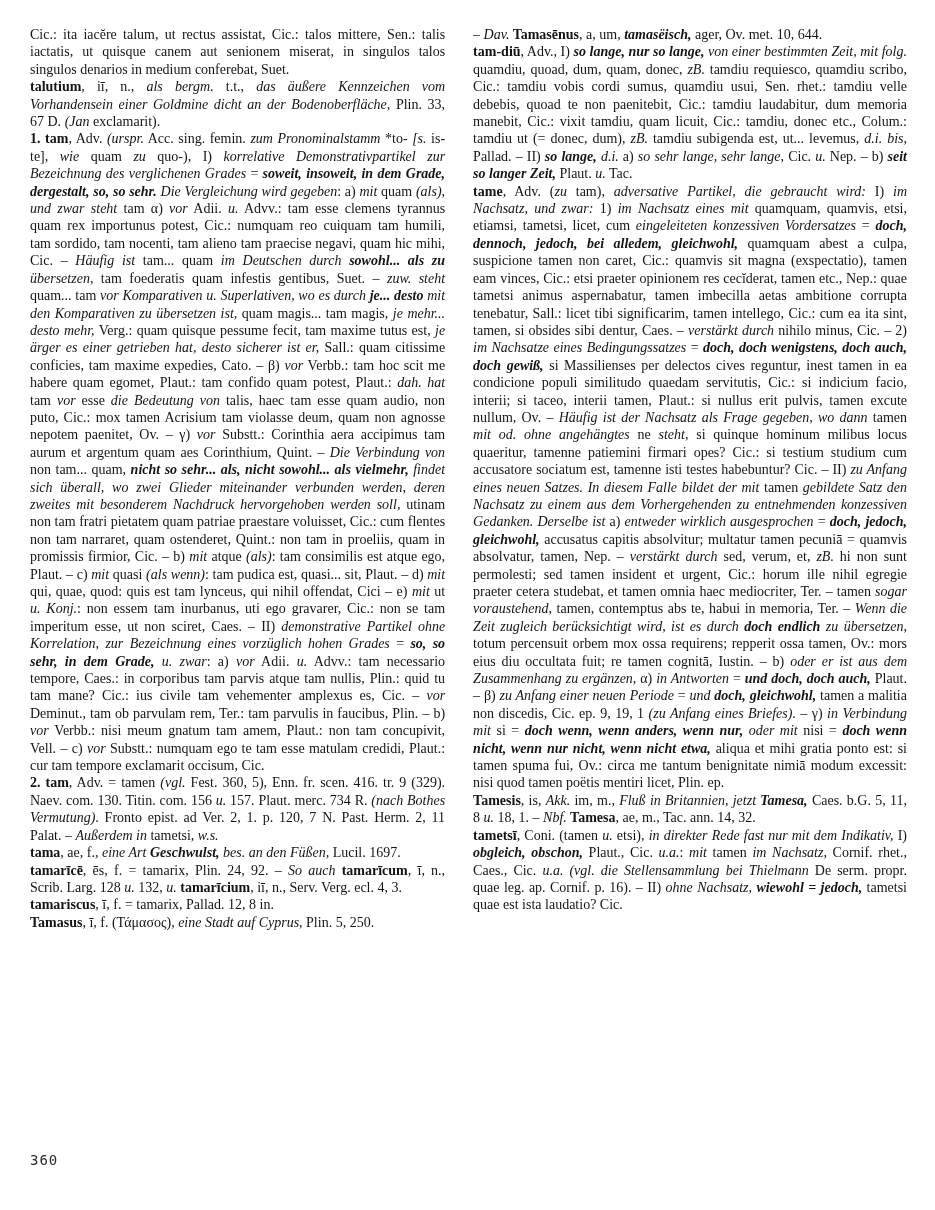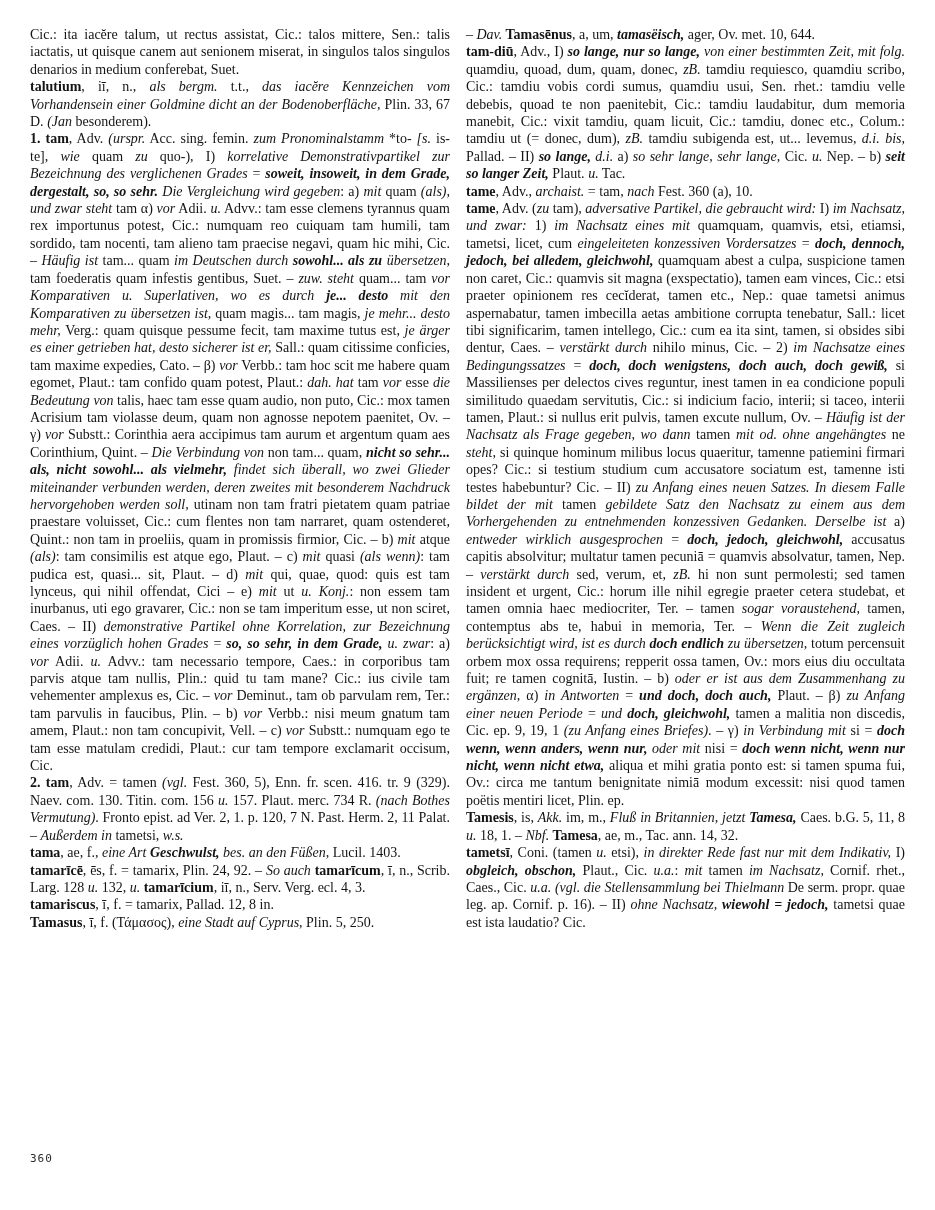--- a/index.html
+++ b/index.html
@@ -16,53 +16,52 @@
     gap:16px;
     padding:26px 28px 0 30px;
   }
   .col{
     font-size:14px;
     line-height:17.4px;
     text-align:justify;
     text-justify:inter-word;
   }
   .col-left{width:420px;}
-  .col-right{width:439px;}
+  .col-right{width:439px;margin-left:12px;}
   p.entry{margin:0;padding:0;}
   .it{font-style:italic;}
   .bo{font-weight:bold;}
   .bibo{font-weight:bold;font-style:italic;}
   .page-number{
     position:absolute;
     left:30px;
     top:1152px;
     font-family:"DejaVu Sans Mono", monospace;
-    font-size:11px;
+    font-size:14px;
     color:#2b2b2b;
     letter-spacing:1px;
   }
 </style>
 </head>
 <body>
 
 <div class="page">
   <div class="columns">
     <div class="col col-left" id="col-left">
         <p class="entry"><span>Cic.: ita iacĕre talum, ut rectus assistat, Cic.: talos mittere, Sen.: talis iactatis, ut quisque canem aut senionem miserat, in singulos talos singulos denarios in medium conferebat, Suet.</span></p>
-        <p class="entry"><span class="bo">talutium</span><span>, iī, n., </span><span class="it">als bergm.</span><span> t.t., </span><span class="it">das iacĕre Kennzeichen vom Vorhandensein einer Goldmine dicht an der Bodenoberfläche,</span><span> Plin. 33, 67 D. </span><span class="it">(Jan</span><span> besonderem).</span></p>
+        <p class="entry"><span class="bo">talutium</span><span>, iī, n., </span><span class="it">als bergm.</span><span> t.t., </span><span class="it">das äußere Kennzeichen vom Vorhandensein einer Goldmine dicht an der Bodenoberfläche,</span><span> Plin. 33, 67 D. </span><span class="it">(Jan</span><span> exclamarit).</span></p>
         <p class="entry"><span class="bo">1. tam</span><span>, Adv. </span><span class="it">(urspr.</span><span> Acc. sing. femin. </span><span class="it">zum Pronominalstamm</span><span> *to- </span><span class="it">[s.</span><span> is-te], </span><span class="it">wie</span><span> quam </span><span class="it">zu</span><span> quo-), I) </span><span class="it">korrelative Demonstrativpartikel zur Bezeichnung des verglichenen Grades</span><span> = </span><span class="bibo">soweit, insoweit, in dem Grade, dergestalt, so, so sehr.</span><span class="it"> Die Vergleichung wird gegeben</span><span>: a) </span><span class="it">mit</span><span> quam </span><span class="it">(als), und zwar steht</span><span> tam α) </span><span class="it">vor</span><span> Adii. </span><span class="it">u.</span><span> Advv.: tam esse clemens tyrannus quam rex importunus potest, Cic.: numquam reo cuiquam tam humili, tam sordido, tam nocenti, tam alieno tam praecise negavi, quam hic mihi, Cic. – </span><span class="it">Häufig ist</span><span> tam... quam </span><span class="it">im Deutschen durch</span><span class="bibo"> sowohl... als zu </span><span class="it">übersetzen</span><span>, tam foederatis quam infestis gentibus, Suet. – </span><span class="it">zuw. steht</span><span> quam... tam </span><span class="it">vor Komparativen u. Superlativen, wo es durch</span><span class="bibo"> je... desto </span><span class="it">mit den Komparativen zu übersetzen ist,</span><span> quam magis... tam magis, </span><span class="it">je mehr... desto mehr,</span><span> Verg.: quam quisque pessume fecit, tam maxime tutus est, </span><span class="it">je ärger es einer getrieben hat, desto sicherer ist er,</span><span> Sall.: quam citissime conficies, tam maxime expedies, Cato. – β) </span><span class="it">vor</span><span> Verbb.: tam hoc scit me habere quam egomet, Plaut.: tam confido quam potest, Plaut.: </span><span class="it">dah. hat</span><span> tam </span><span class="it">vor</span><span> esse </span><span class="it">die Bedeutung von</span><span> talis, haec tam esse quam audio, non puto, Cic.: mox tamen Acrisium tam violasse deum, quam non agnosse nepotem paenitet, Ov. – γ) </span><span class="it">vor</span><span> Substt.: Corinthia aera accipimus tam aurum et argentum quam aes Corinthium, Quint. – </span><span class="it">Die Verbindung von</span><span> non tam... quam, </span><span class="bibo">nicht so sehr... als, nicht sowohl... als vielmehr,</span><span class="it"> findet sich überall, wo zwei Glieder miteinander verbunden werden, deren zweites mit besonderem Nachdruck hervorgehoben werden soll,</span><span> utinam non tam fratri pietatem quam patriae praestare voluisset, Cic.: cum flentes non tam narraret, quam ostenderet, Quint.: non tam in proeliis, quam in promissis firmior, Cic. – b) </span><span class="it">mit</span><span> atque </span><span class="it">(als)</span><span>: tam consimilis est atque ego, Plaut. – c) </span><span class="it">mit</span><span> quasi </span><span class="it">(als wenn)</span><span>: tam pudica est, quasi... sit, Plaut. – d) </span><span class="it">mit</span><span> qui, quae, quod: quis est tam lynceus, qui nihil offendat, Cici – e) </span><span class="it">mit</span><span> ut </span><span class="it">u. Konj.</span><span>: non essem tam inurbanus, uti ego gravarer, Cic.: non se tam imperitum esse, ut non sciret, Caes. – II) </span><span class="it">demonstrative Partikel ohne Korrelation, zur Bezeichnung eines vorzüglich hohen Grades</span><span> = </span><span class="bibo">so, so sehr, in dem Grade,</span><span class="it"> u. zwar</span><span>: a) </span><span class="it">vor</span><span> Adii. </span><span class="it">u.</span><span> Advv.: tam necessario tempore, Caes.: in corporibus tam parvis atque tam nullis, Plin.: quid tu tam mane? Cic.: ius civile tam vehementer amplexus es, Cic. – </span><span class="it">vor</span><span> Deminut., tam ob parvulam rem, Ter.: tam parvulis in faucibus, Plin. – b) </span><span class="it">vor</span><span> Verbb.: nisi meum gnatum tam amem, Plaut.: non tam concupivit, Vell. – c) </span><span class="it">vor</span><span> Substt.: numquam ego te tam esse matulam credidi, Plaut.: cur tam tempore exclamarit occisum, Cic.</span></p>
         <p class="entry"><span class="bo">2. tam</span><span>, Adv. = tamen </span><span class="it">(vgl.</span><span> Fest. 360, 5), Enn. fr. scen. 416. tr. 9 (329). Naev. com. 130. Titin. com. 156 </span><span class="it">u.</span><span> 157. Plaut. merc. 734 R. </span><span class="it">(nach Bothes Vermutung)</span><span>. Fronto epist. ad Ver. 2, 1. p. 120, 7 N. Past. Herm. 2, 11 Palat. – </span><span class="it">Außerdem in</span><span> tametsi, </span><span class="it">w.s.</span></p>
-        <p class="entry"><span class="bo">tama</span><span>, ae, f., </span><span class="it">eine Art</span><span class="bibo"> Geschwulst,</span><span class="it"> bes. an den Füßen,</span><span> Lucil. 1403.</span></p>
+        <p class="entry"><span class="bo">tama</span><span>, ae, f., </span><span class="it">eine Art</span><span class="bibo"> Geschwulst,</span><span class="it"> bes. an den Füßen,</span><span> Lucil. 1697.</span></p>
         <p class="entry"><span class="bo">tamarīcē</span><span>, ēs, f. = tamarix, Plin. 24, 92. – </span><span class="it">So auch</span><span class="bo"> tamarīcum</span><span>, ī, n., Scrib. Larg. 128 </span><span class="it">u.</span><span> 132, </span><span class="it">u.</span><span class="bo"> tamarīcium</span><span>, iī, n., Serv. Verg. ecl. 4, 3.</span></p>
         <p class="entry"><span class="bo">tamariscus</span><span>, ī, f. = tamarix, Pallad. 12, 8 in.</span></p>
         <p class="entry"><span class="bo">Tamasus</span><span>, ī, f. (Τάμασος), </span><span class="it">eine Stadt auf Cyprus,</span><span> Plin. 5, 250.</span></p>
       </div>
     <div class="col col-right" id="col-right">
         <p class="entry"><span>– </span><span class="it">Dav.</span><span class="bo"> Tamasēnus</span><span>, a, um, </span><span class="bibo">tamasëisch,</span><span> ager, Ov. met. 10, 644.</span></p>
         <p class="entry"><span class="bo">tam-diū</span><span>, Adv., I) </span><span class="bibo">so lange, nur so lange,</span><span class="it"> von einer bestimmten Zeit, mit folg.</span><span> quamdiu, quoad, dum, quam, donec, </span><span class="it">zB.</span><span> tamdiu requiesco, quamdiu scribo, Cic.: tamdiu vobis cordi sumus, quamdiu usui, Sen. rhet.: tamdiu velle debebis, quoad te non paenitebit, Cic.: tamdiu laudabitur, dum memoria manebit, Cic.: vixit tamdiu, quam licuit, Cic.: tamdiu, donec etc., Colum.: tamdiu ut (= donec, dum), </span><span class="it">zB.</span><span> tamdiu subigenda est, ut... levemus, </span><span class="it">d.i. bis,</span><span> Pallad. – II) </span><span class="bibo">so lange,</span><span class="it"> d.i.</span><span> a) </span><span class="it">so sehr lange, sehr lange,</span><span> Cic. </span><span class="it">u.</span><span> Nep. – b) </span><span class="bibo">seit so langer Zeit,</span><span> Plaut. </span><span class="it">u.</span><span> Tac.</span></p>
-        <p class="entry"><span class="bo">tame</span><span>, Adv., </span><span class="it">archaist.</span><span> = tam, </span><span class="it">nach</span><span> Fest. 360 (a), 10.</span></p>
         <p class="entry"><span class="bo">tame</span><span>, Adv. (</span><span class="it">zu</span><span> tam), </span><span class="it">adversative Partikel, die gebraucht wird:</span><span> I) </span><span class="it">im Nachsatz, und zwar:</span><span> 1) </span><span class="it">im Nachsatz eines mit</span><span> quamquam, quamvis, etsi, etiamsi, tametsi, licet, cum </span><span class="it">eingeleiteten konzessiven Vordersatzes</span><span> = </span><span class="bibo">doch, dennoch, jedoch, bei alledem, gleichwohl,</span><span> quamquam abest a culpa, suspicione tamen non caret, Cic.: quamvis sit magna (exspectatio), tamen eam vinces, Cic.: etsi praeter opinionem res cecĭderat, tamen etc., Nep.: quae tametsi animus aspernabatur, tamen imbecilla aetas ambitione corrupta tenebatur, Sall.: licet tibi significarim, tamen intellego, Cic.: cum ea ita sint, tamen, si obsides sibi dentur, Caes. – </span><span class="it">verstärkt durch</span><span> nihilo minus, Cic. – 2) </span><span class="it">im Nachsatze eines Bedingungssatzes</span><span> = </span><span class="bibo">doch, doch wenigstens, doch auch, doch gewiß,</span><span> si Massilienses per delectos cives reguntur, inest tamen in ea condicione populi similitudo quaedam servitutis, Cic.: si indicium facio, interii; si taceo, interii tamen, Plaut.: si nullus erit pulvis, tamen excute nullum, Ov. – </span><span class="it">Häufig ist der Nachsatz als Frage gegeben, wo dann</span><span> tamen </span><span class="it">mit od. ohne angehängtes</span><span> ne </span><span class="it">steht,</span><span> si quinque hominum milibus locus quaeritur, tamenne patiemini firmari opes? Cic.: si testium studium cum accusatore sociatum est, tamenne isti testes habebuntur? Cic. – II) </span><span class="it">zu Anfang eines neuen Satzes. In diesem Falle bildet der mit</span><span> tamen </span><span class="it">gebildete Satz den Nachsatz zu einem aus dem Vorhergehenden zu entnehmenden konzessiven Gedanken. Derselbe ist</span><span> a) </span><span class="it">entweder wirklich ausgesprochen</span><span> = </span><span class="bibo">doch, jedoch, gleichwohl,</span><span> accusatus capitis absolvitur; multatur tamen pecuniā = quamvis absolvatur, tamen, Nep. – </span><span class="it">verstärkt durch</span><span> sed, verum, et, </span><span class="it">zB.</span><span> hi non sunt permolesti; sed tamen insident et urgent, Cic.: horum ille nihil egregie praeter cetera studebat, et tamen omnia haec mediocriter, Ter. – tamen </span><span class="it">sogar voraustehend,</span><span> tamen, contemptus abs te, habui in memoria, Ter. – </span><span class="it">Wenn die Zeit zugleich berücksichtigt wird, ist es durch</span><span class="bibo"> doch endlich </span><span class="it">zu übersetzen,</span><span> totum percensuit orbem mox ossa requirens; repperit ossa tamen, Ov.: mors eius diu occultata fuit; re tamen cognitā, Iustin. – b) </span><span class="it">oder er ist aus dem Zusammenhang zu ergänzen,</span><span> α) </span><span class="it">in Antworten</span><span> = </span><span class="bibo">und doch, doch auch,</span><span> Plaut. – β) </span><span class="it">zu Anfang einer neuen Periode</span><span> = </span><span class="it">und</span><span class="bibo"> doch, gleichwohl,</span><span> tamen a malitia non discedis, Cic. ep. 9, 19, 1 </span><span class="it">(zu Anfang eines Briefes)</span><span>. – γ) </span><span class="it">in Verbindung mit</span><span> si = </span><span class="bibo">doch wenn, wenn anders, wenn nur,</span><span class="it"> oder mit</span><span> nisi = </span><span class="bibo">doch wenn nicht, wenn nur nicht, wenn nicht etwa,</span><span> aliqua et mihi gratia ponto est: si tamen spuma fui, Ov.: circa me tantum benignitate nimiā modum excessit: nisi quod tamen poëtis mentiri licet, Plin. ep.</span></p>
         <p class="entry"><span class="bo">Tamesis</span><span>, is, </span><span class="it">Akk.</span><span> im, m., </span><span class="it">Fluß in Britannien, jetzt</span><span class="bibo"> Tamesa,</span><span> Caes. b.G. 5, 11, 8 </span><span class="it">u.</span><span> 18, 1. – </span><span class="it">Nbf.</span><span class="bo"> Tamesa</span><span>, ae, m., Tac. ann. 14, 32.</span></p>
         <p class="entry"><span class="bo">tametsī</span><span>, Coni. (tamen </span><span class="it">u.</span><span> etsi), </span><span class="it">in direkter Rede fast nur mit dem Indikativ,</span><span> I) </span><span class="bibo">obgleich, obschon,</span><span> Plaut., Cic. </span><span class="it">u.a.</span><span>: </span><span class="it">mit</span><span> tamen </span><span class="it">im Nachsatz,</span><span> Cornif. rhet., Caes., Cic. </span><span class="it">u.a. (vgl. die Stellensammlung bei Thielmann</span><span> De serm. propr. quae leg. ap. Cornif. p. 16). – II) </span><span class="it">ohne Nachsatz,</span><span class="bibo"> wiewohl = jedoch,</span><span> tametsi quae est ista laudatio? Cic.</span></p>
       </div>
   </div>
   <div class="page-number">360</div>
 </div>
 
 </body></html>

